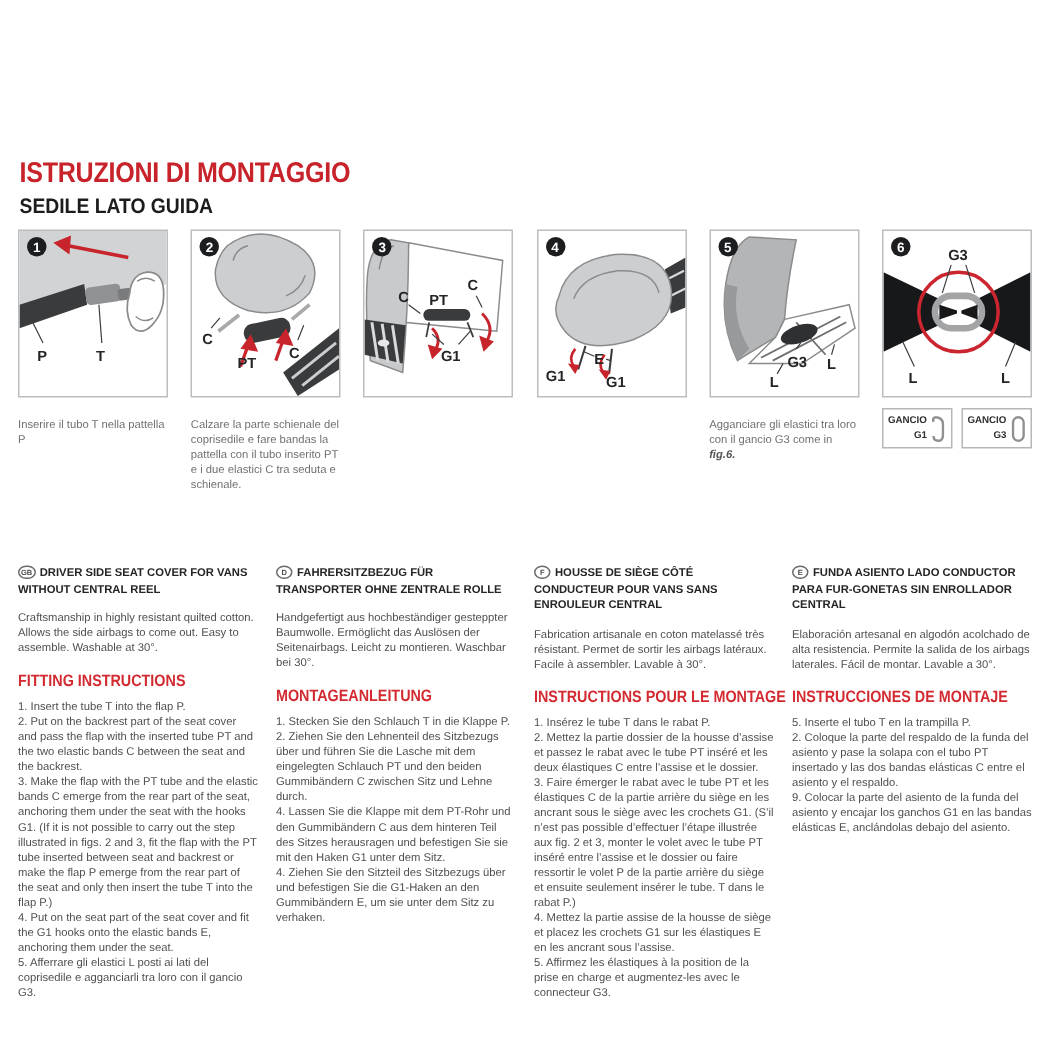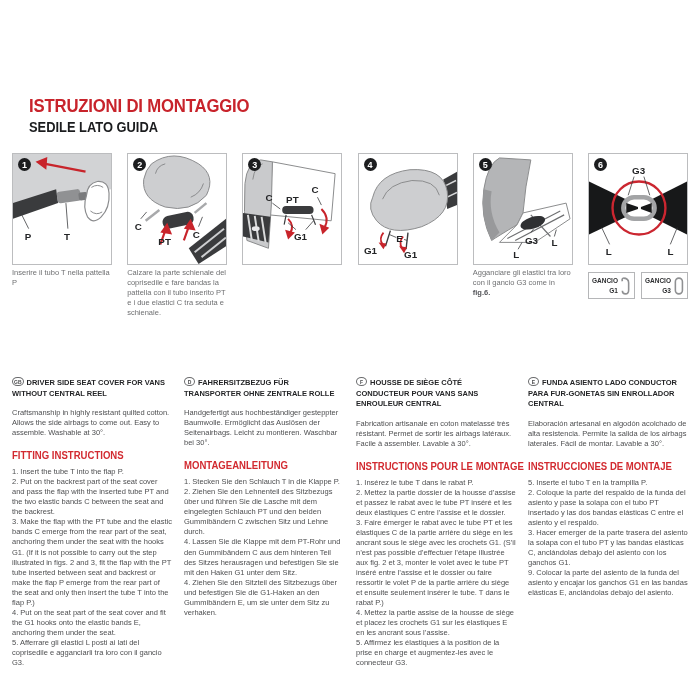--- a/index.html
+++ b/index.html
@@ -1,33 +1,33 @@
 <!DOCTYPE html>
 <html><head>
 <meta charset="utf-8">
 <style>
   html,body{margin:0;padding:0;background:#fff;}
   .page{position:relative;width:700px;height:700px;background:#ffffff;overflow:hidden;
         font-family:"Liberation Sans",sans-serif;color:#4e4f51;}
   
-  .title-block{position:absolute;left:13px;top:95px;margin-left:16px;}
+  .title-block{position:absolute;left:13px;top:105px;}
   .title{font-size:19px;font-weight:bold;color:#c8232b;letter-spacing:-.2px;
          transform:scaleX(.88);transform-origin:left top;white-space:nowrap;}
   .subtitle{font-size:14px;font-weight:bold;color:#1b1c1e;margin-top:2px;
             transform:scaleX(.92);transform-origin:left top;white-space:nowrap;}
   
   .panels{position:absolute;left:12px;top:153px;width:676px;display:flex;justify-content:space-between;}
   .panel-col{width:100px;}
   .panel{position:relative;width:100px;height:112px;border:1px solid #bcbdbf;box-sizing:border-box;background:#fff;}
   .panel svg{display:block;}
   .fig-num{position:absolute;top:4px;left:5px;width:13px;height:13px;border-radius:50%;
            background:#1c1d1f;color:#fff;font-size:9px;font-weight:bold;
            display:flex;align-items:center;justify-content:center;}
-  .caption{margin-top:3px;font-size:7.5px;line-height:1.33;color:#6f7072;}
-  .caption b{color:#55565a;}
+  .caption{margin-top:13px;font-size:7.5px;line-height:1.33;color:#6f7072;}
+  .caption b{color:#55565a;font-style:italic;}
   svg text.lbl{font-family:"Liberation Sans",sans-serif;font-weight:bold;font-size:10px;fill:#232426;}
   
   .hook-legend{display:flex;gap:6px;margin-top:7px;}
   .hook-box{width:47px;height:27px;border:1px solid #b5b6b8;box-sizing:border-box;
             display:flex;align-items:center;padding:2px 3px;gap:2px;}
   .hook-text{flex:1;font-size:6.5px;font-weight:bold;color:#2e2f31;line-height:1.45;}
   .hook-code{display:block;text-align:right;}
   
   .columns{position:absolute;left:12px;top:377px;width:676px;display:flex;gap:12px;}
   .col{width:160px;}
@@ -269,19 +269,18 @@
 
     <div class="col">
       <div class="col-header">
         <span class="badge">E</span><span>FUNDA ASIENTO LADO CONDUCTOR PARA FUR-GONETAS SIN ENROLLADOR CENTRAL</span>
       </div>
       <div class="intro">Elaboración artesanal en algodón acolchado de alta resistencia. Permite la salida de los airbags laterales. Fácil de montar. Lavable a 30°.</div>
       <div class="col-heading">INSTRUCCIONES DE MONTAJE</div>
       <div class="steps">
         <div>5. Inserte el tubo T en la trampilla P.</div>
         <div>2. Coloque la parte del respaldo de la funda del asiento y pase la solapa con el tubo PT insertado y las dos bandas elásticas C entre el asiento y el respaldo.</div>
-        <div>3. Hacer emerger de la parte trasera del asiento la solapa con el tubo PT y las bandas elásticas C, anclándolas debajo del asiento con los ganchos G1.</div>
         <div>9. Colocar la parte del asiento de la funda del asiento y encajar los ganchos G1 en las bandas elásticas E, anclándolas debajo del asiento.</div>
       </div>
     </div>
   </div>
 
 </div>
 
 </body></html>

